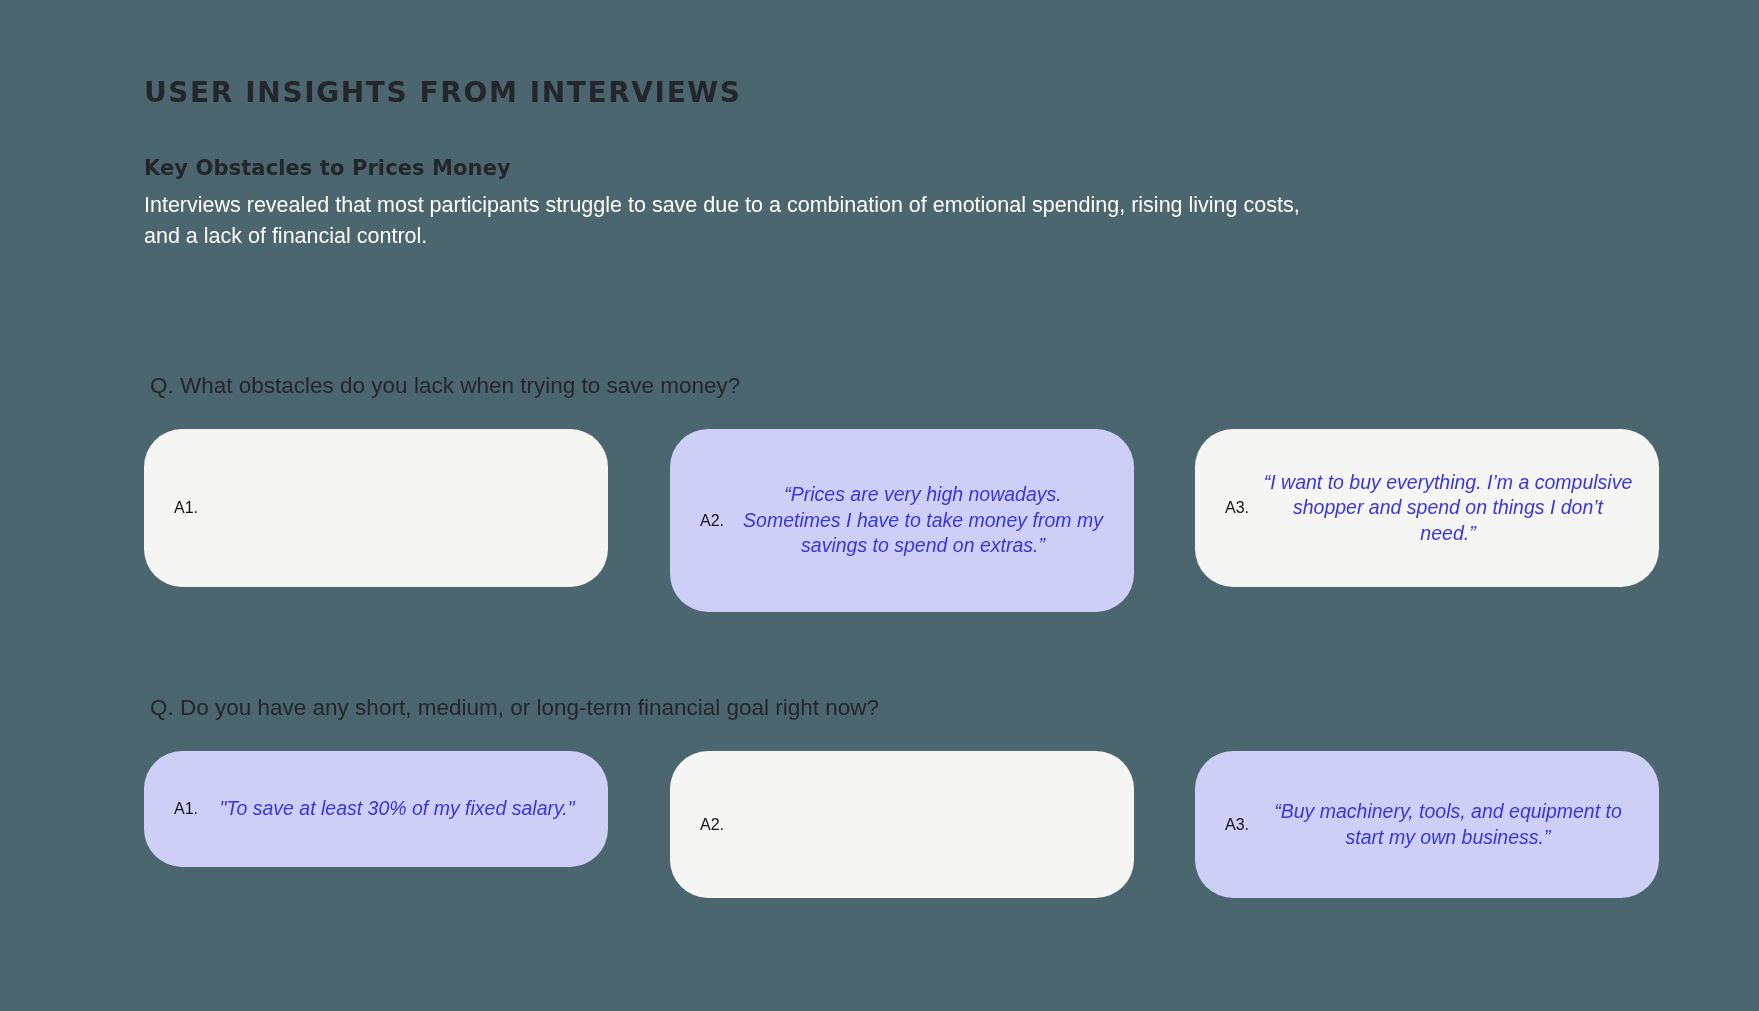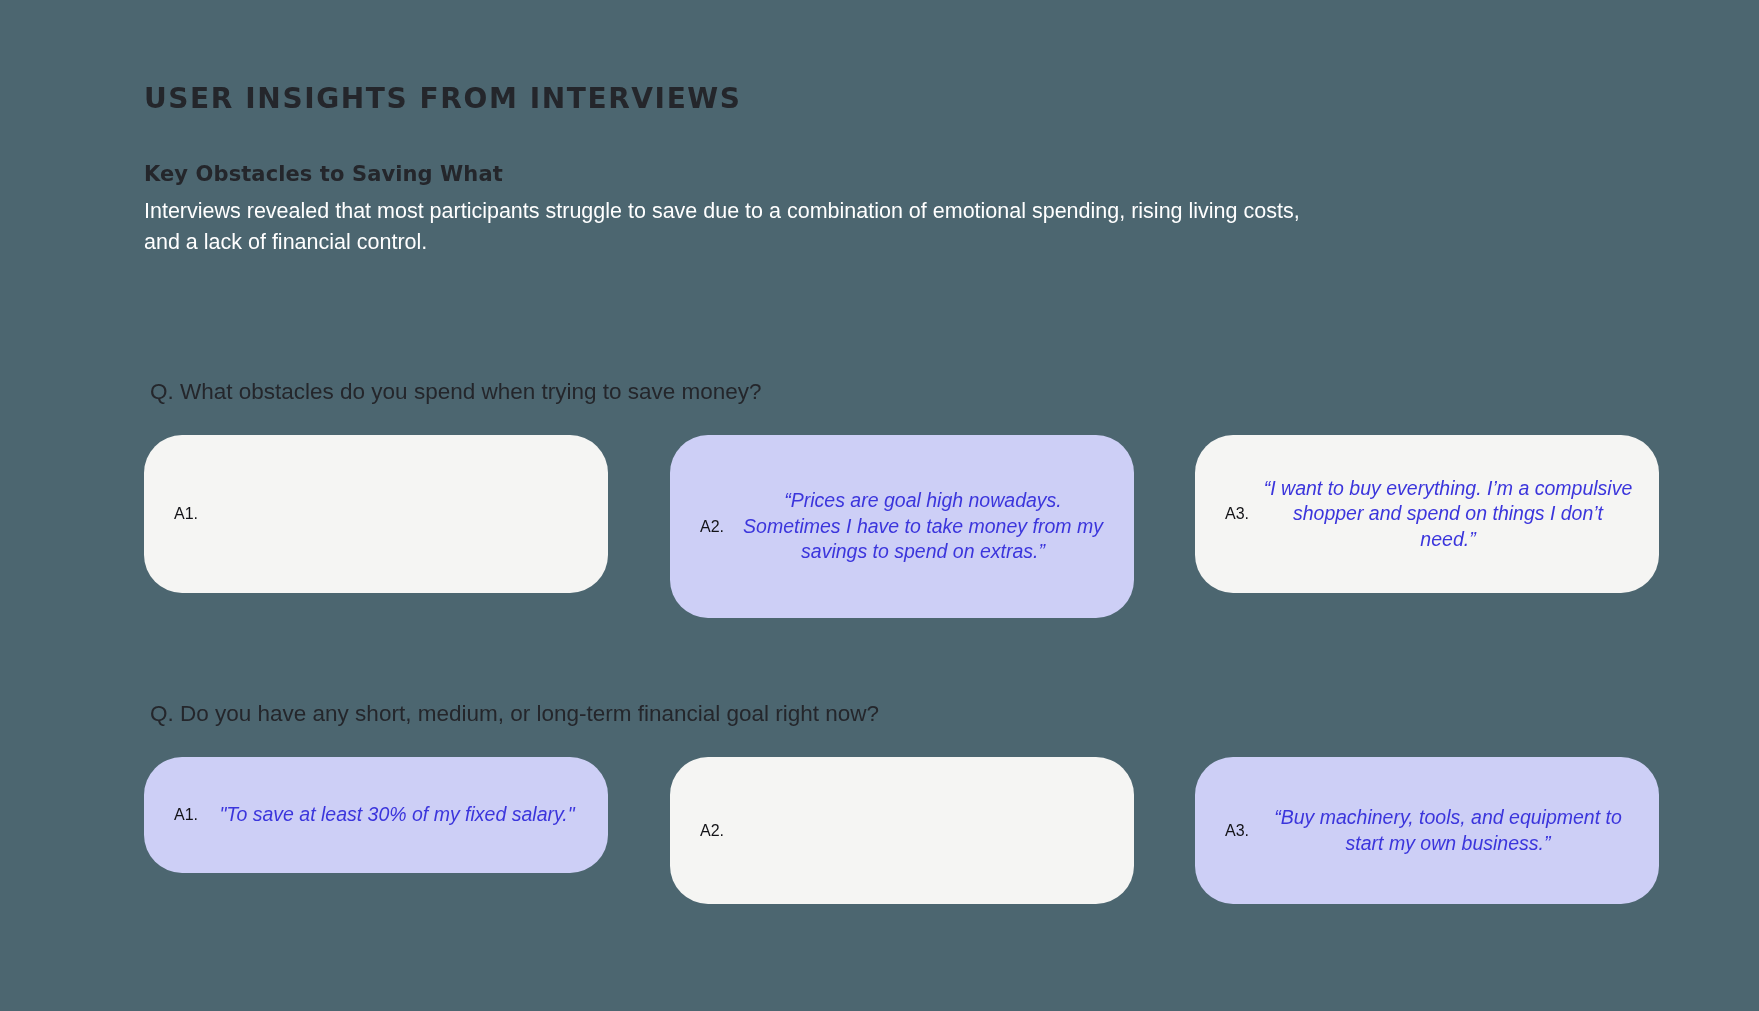--- a/index.html
+++ b/index.html
@@ -14,21 +14,20 @@
   body {
     background: #4C6670;
     font-family: "Liberation Sans", sans-serif;
     -webkit-font-smoothing: antialiased;
   }
 
   .board {
     position: relative;
     width: 1759px;
     height: 824px;
-    margin-top: 6px;
   }
 
   
   .header {
     position: absolute;
     left: 144px;
     top: 78px;
     width: 1300px;
   }
 
@@ -136,35 +135,35 @@
     padding: 0 4px;
   }
 </style>
 </head>
 <body>
 
 <div class="board">
 
   <div class="header">
     <div class="deck-title">USER INSIGHTS FROM INTERVIEWS</div>
-    <div class="section-heading">Key Obstacles to Saving What</div>
+    <div class="section-heading">Key Obstacles to Prices Money</div>
     <div class="section-body">Interviews revealed that most participants struggle to save due to a combination of emotional spending, rising living costs, and a lack of financial control.</div>
   </div>
 
   <div class="qa-group" id="qa-group-0">
-    <div class="question">Q. What obstacles do you spend when trying to save money?</div>
+    <div class="question">Q. What obstacles do you lack when trying to save money?</div>
     <div class="answer-row">
 
       <div class="answer-card theme-light col-0 h-3line">
         <span class="answer-label">A1.</span>
       </div>
 
       <div class="answer-card theme-violet col-1 h-4line">
         <span class="answer-label">A2.</span>
-        <span class="answer-quote">“Prices are goal high nowadays. Sometimes I have to take money from my savings to spend on extras.”</span>
+        <span class="answer-quote">“Prices are very high nowadays. Sometimes I have to take money from my savings to spend on extras.”</span>
       </div>
 
       <div class="answer-card theme-light col-2 h-3line">
         <span class="answer-label">A3.</span>
         <span class="answer-quote">“I want to buy everything. I’m a compulsive shopper and spend on things I don’t need.”</span>
       </div>
 
     </div>
   </div>
 

